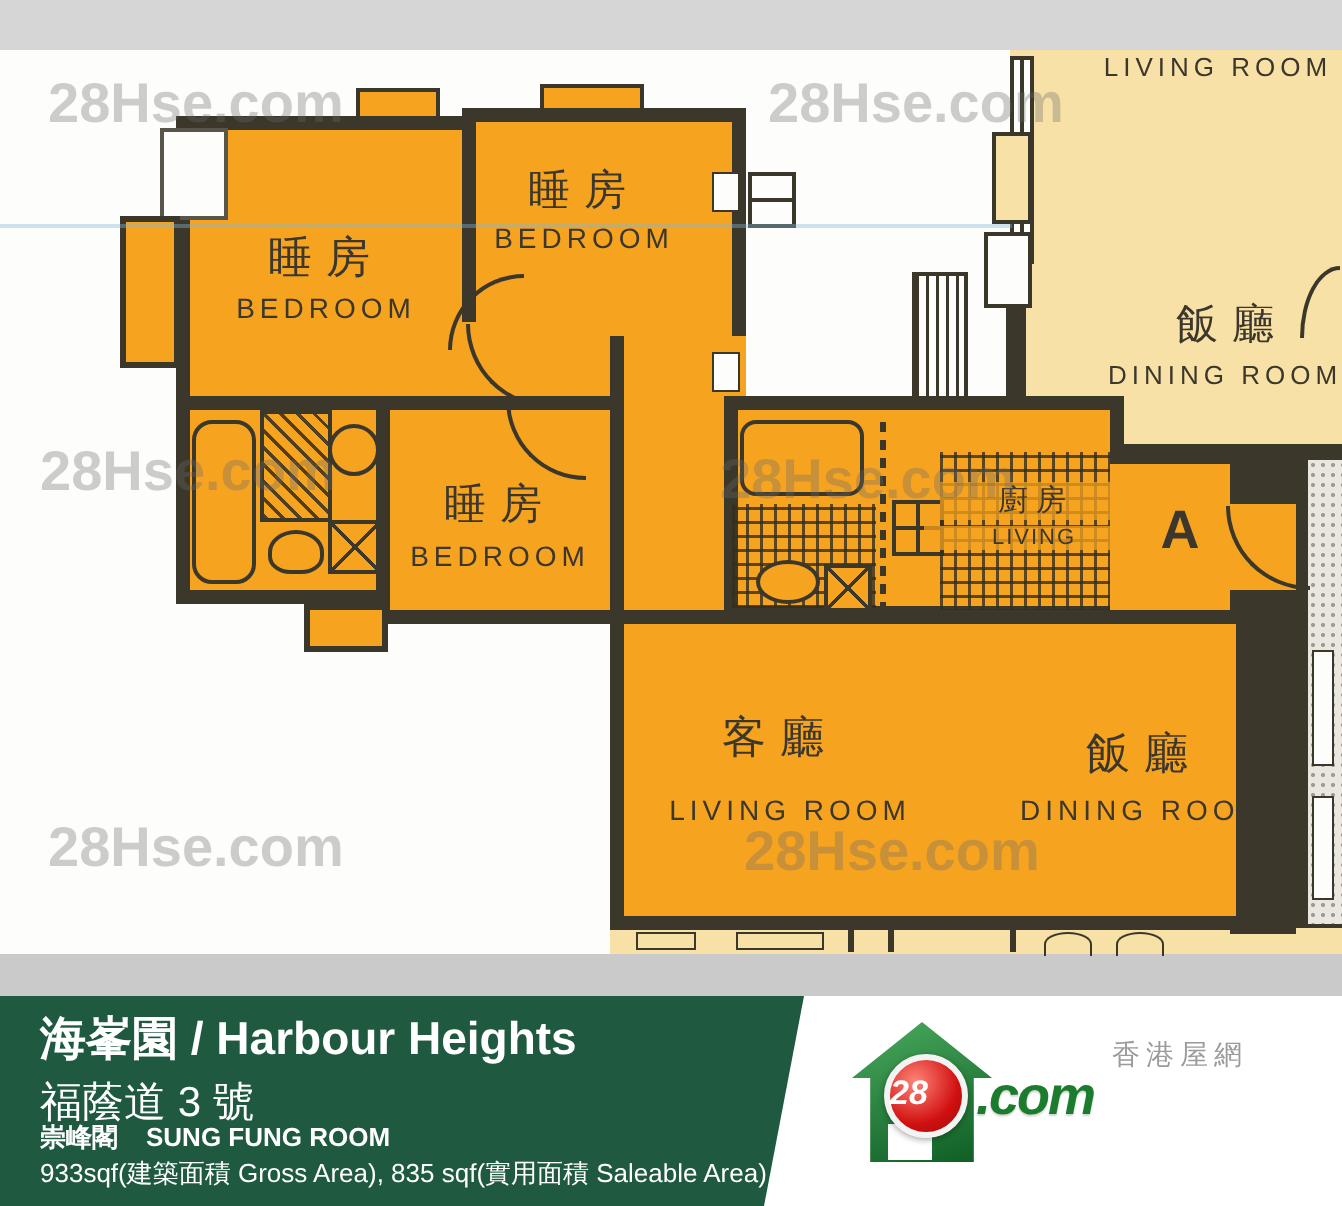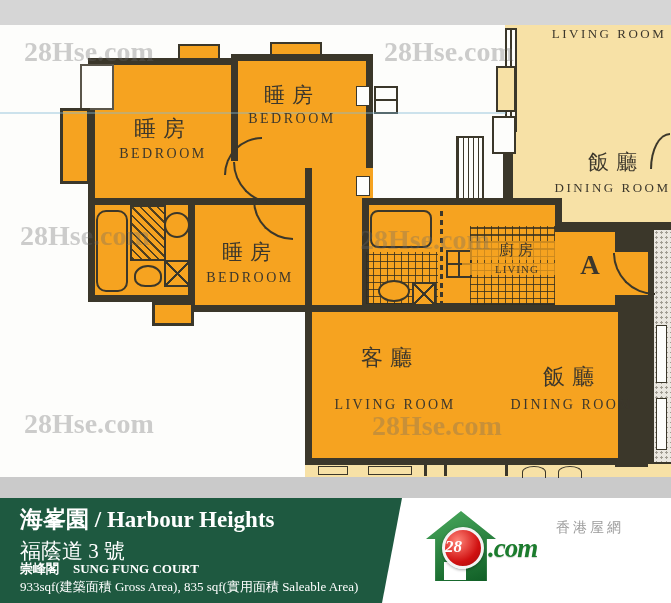--- a/index.html
+++ b/index.html
@@ -1,17 +1,17 @@
 <!DOCTYPE html>
 <html><head>
 <meta charset="utf-8">
 <style>
   html,body{margin:0;padding:0;background:#ffffff;}
   #screen{position:relative;width:671px;height:603px;overflow:hidden;background:#fdfdfb;
-          font-family:Liberation Serif, serif;}
+          font-family:Liberation Sans, sans-serif;}
   .abs{position:absolute;box-sizing:border-box;}
   
   .band{background:#d6d6d6;}
   
   .orange{background:#f6a320;}
   .yellow{background:#f7e1a6;}
   .wallfill{background:#3b372a;}
   .white{background:#fdfdfb;}
   
   .w7{border:7px solid #3b372a;}
@@ -144,38 +144,38 @@
   <div class="door tl" style="left:650px;top:133px;width:20px;height:36px;"></div>
 
   <div class="abs" style="left:0;top:112px;width:506px;height:2px;background:rgba(130,185,215,.4);"></div>
 
   <div class="lbl cn" style="left:100px;top:114px;width:126px;">睡房</div>
   <div class="lbl en" style="left:96px;top:146px;width:134px;">BEDROOM</div>
   <div class="lbl cn" style="left:228px;top:81px;width:128px;font-size:21px;">睡房</div>
   <div class="lbl en" style="left:225px;top:111px;width:134px;">BEDROOM</div>
   <div class="lbl cn" style="left:186px;top:238px;width:128px;font-size:21px;">睡房</div>
   <div class="lbl en" style="left:183px;top:270px;width:134px;">BEDROOM</div>
-  <div class="lbl cn" style="left:328px;top:343px;width:124px;">客廳</div>
+  <div class="lbl cn" style="left:328px;top:354px;width:124px;">客廳</div>
   <div class="lbl en" style="left:326px;top:397px;width:138px;">LIVING ROOM</div>
   <div class="lbl cn" style="left:510px;top:362px;width:124px;">飯廳</div>
   <div class="lbl en" style="left:503px;top:397px;width:138px;">DINING ROOM</div>
 
   <div class="wm" style="left:24px;top:36px;">28Hse.com</div>
   <div class="wm" style="left:384px;top:36px;">28Hse.com</div>
   <div class="wm" style="left:20px;top:220px;">28Hse.com</div>
   <div class="wm" style="left:360px;top:224px;">28Hse.com</div>
   <div class="wm" style="left:24px;top:408px;">28Hse.com</div>
   <div class="wm" style="left:372px;top:410px;">28Hse.com</div>
 
   <div id="footer">
     <div id="footer-green"></div>
     <div class="ftxt" style="left:20px;top:6px;font-size:23px;font-weight:bold;">海峯園 / Harbour Heights</div>
     <div class="ftxt" style="left:20px;top:39px;font-size:21px;">福蔭道 3 號</div>
     <div class="ftxt" style="left:20px;top:62px;font-size:13px;font-weight:bold;">
-      <span>崇峰閣</span><span style="display:inline-block;width:14px;"></span><span>SUNG FUNG COURT</span>
+      <span>崇峰閣</span><span style="display:inline-block;width:14px;"></span><span>SUNG FUNG ROOM</span>
     </div>
     <div class="ftxt" style="left:20px;top:80px;font-size:13px;">933sqf(建築面積 Gross Area), 835 sqf(實用面積 Saleable Area)</div>
   </div>
 
   <div class="abs" style="left:556px;top:519px;width:120px;height:18px;color:#9b9b9b;font-size:14px;letter-spacing:3px;z-index:62;">香港屋網</div>
   <div id="logo-house"></div>
   <div class="abs" style="left:444px;top:562px;width:22px;height:18px;background:#fff;z-index:62;"></div>
   <div id="logo-badge">28</div>
   <div id="logo-brand">
       <span style="font-size:27px;">.com</span>

